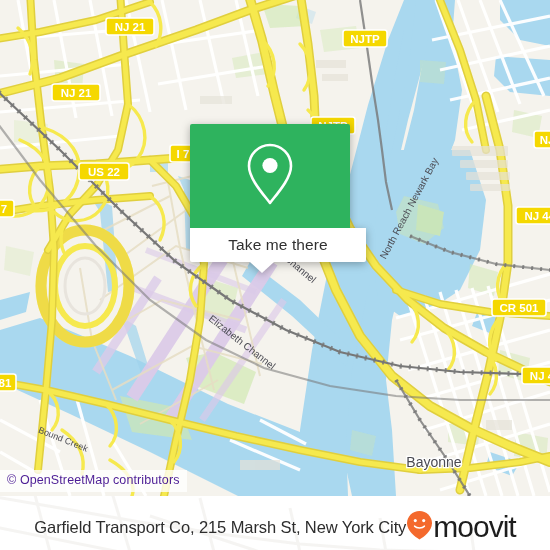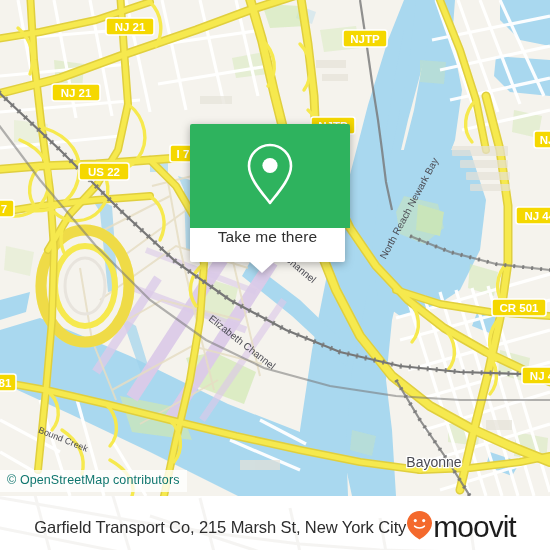--- a/index.html
+++ b/index.html
@@ -8,39 +8,39 @@
   #app{position:relative;width:550px;height:550px;overflow:hidden;background:#fff;}
 
   
   #map{position:absolute;left:0;top:0;width:550px;height:496px;overflow:hidden;background:#f2efe9;}
   #map svg{position:absolute;left:0;top:0;}
 
   
   #osm-attrib{
     position:absolute;left:0;top:470px;
     background:rgba(255,255,255,.78);
-    color:#0f766e;font-size:12.5px;line-height:17px;
+    color:#4c1d95;font-size:12.5px;line-height:17px;
     padding:2px 7px 3px 7px;white-space:nowrap;
     letter-spacing:.1px;
   }
 
   
   #popup{
     position:absolute;left:190px;top:124px;width:160px;
     filter:drop-shadow(0 2px 4px rgba(0,0,0,.30));
   }
   #popup-green{
     height:104px;width:160px;
     background:var(--accent,#2eb35e);
     display:flex;align-items:center;justify-content:center;
     border-radius:2px 2px 0 0;
   }
   #popup-white{
-    width:155px;height:34px;background:#fff;
-    display:flex;justify-content:center;
+    width:176px;height:34px;background:#fff;
+    display:flex;align-items:center;justify-content:center;
     border-radius:0 0 2px 2px;
   }
   #popup-label{
     font-size:15.5px;color:#303030;letter-spacing:.1px;white-space:nowrap;
   }
   #popup-tail{
     position:absolute;left:60px;top:138px;width:0;height:0;
     border-left:12px solid transparent;border-right:12px solid transparent;
     border-top:11px solid #fff;
   }

